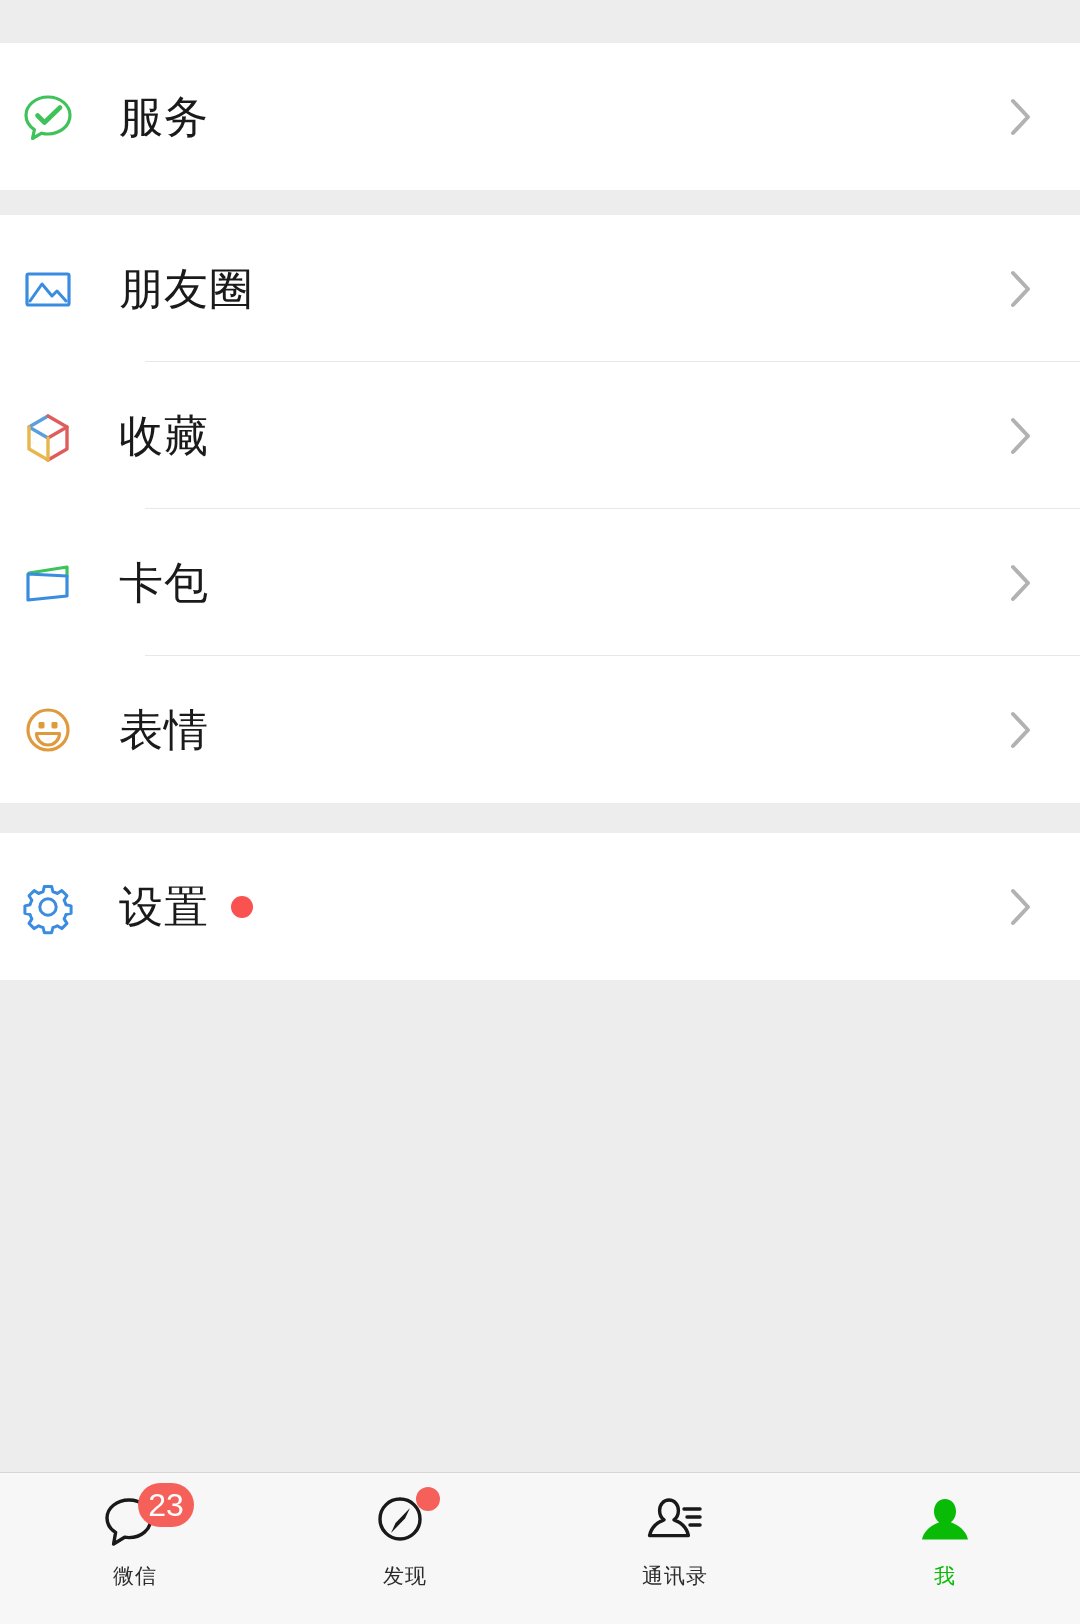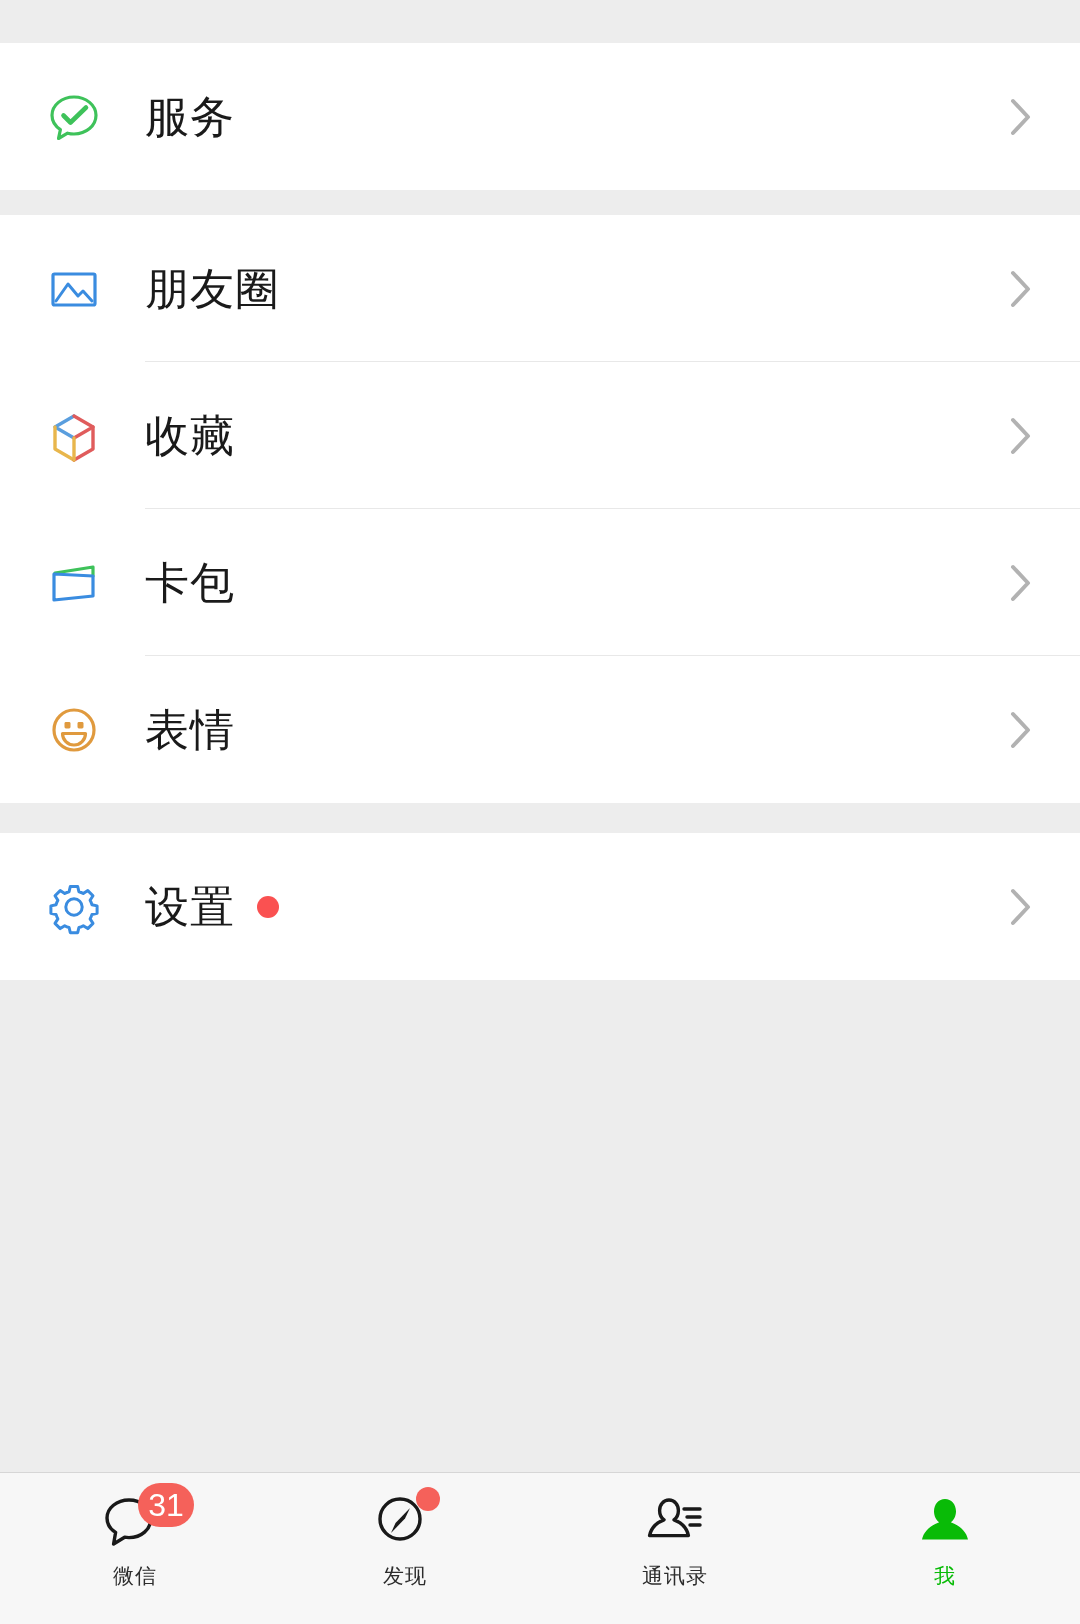--- a/index.html
+++ b/index.html
@@ -27,21 +27,21 @@
   .gap.small  { height:25px; }
   .gap.mid    { height:30px; }
 
   .group { background:#ffffff; width:100%; }
 
   .row {
     position:relative;
     display:flex; align-items:center;
     height:147px;
     background:#ffffff;
-    padding-left:45px;
+    padding-left:19px;
     cursor:pointer;
   }
   .row .sep {
     position:absolute; left:145px; right:0; bottom:0;
     height:1px; background:#e8e8e8;
   }
   .row:last-child .sep { display:none; }
 
   .row-icon {
     width:58px; height:58px;
@@ -254,21 +254,21 @@
     <div class="filler"></div>
   </div>
 
   <div class="tabbar">
 
     <div class="tab">
       <span class="tab-icon-wrap">
         <svg width="66" height="62" viewBox="0 0 66 62">
           <path d="M27 8 C14.8 8 5 16 5 26 C5 32 8.4 37.2 13.6 40.4 L11.6 52 L22.6 45.2 C24 45.5 25.5 45.6 27 45.6 C39.2 45.6 49 37.6 49 26 C49 16 39.2 8 27 8 Z" fill="none" stroke="#191919" stroke-width="3.4" stroke-linejoin="round"></path>
         </svg>
-        <span class="badge-count">31</span>
+        <span class="badge-count">23</span>
       </span>
       <span class="tab-label">微信</span>
     </div>
 
     <div class="tab">
       <span class="tab-icon-wrap">
         <svg width="66" height="62" viewBox="0 0 66 62">
           <circle cx="28" cy="27" r="20" fill="none" stroke="#191919" stroke-width="3.4"></circle>
           <path d="M38 16 L23.5 31 L19 41 L33 26.5 Z" fill="#191919"></path>
         </svg>

